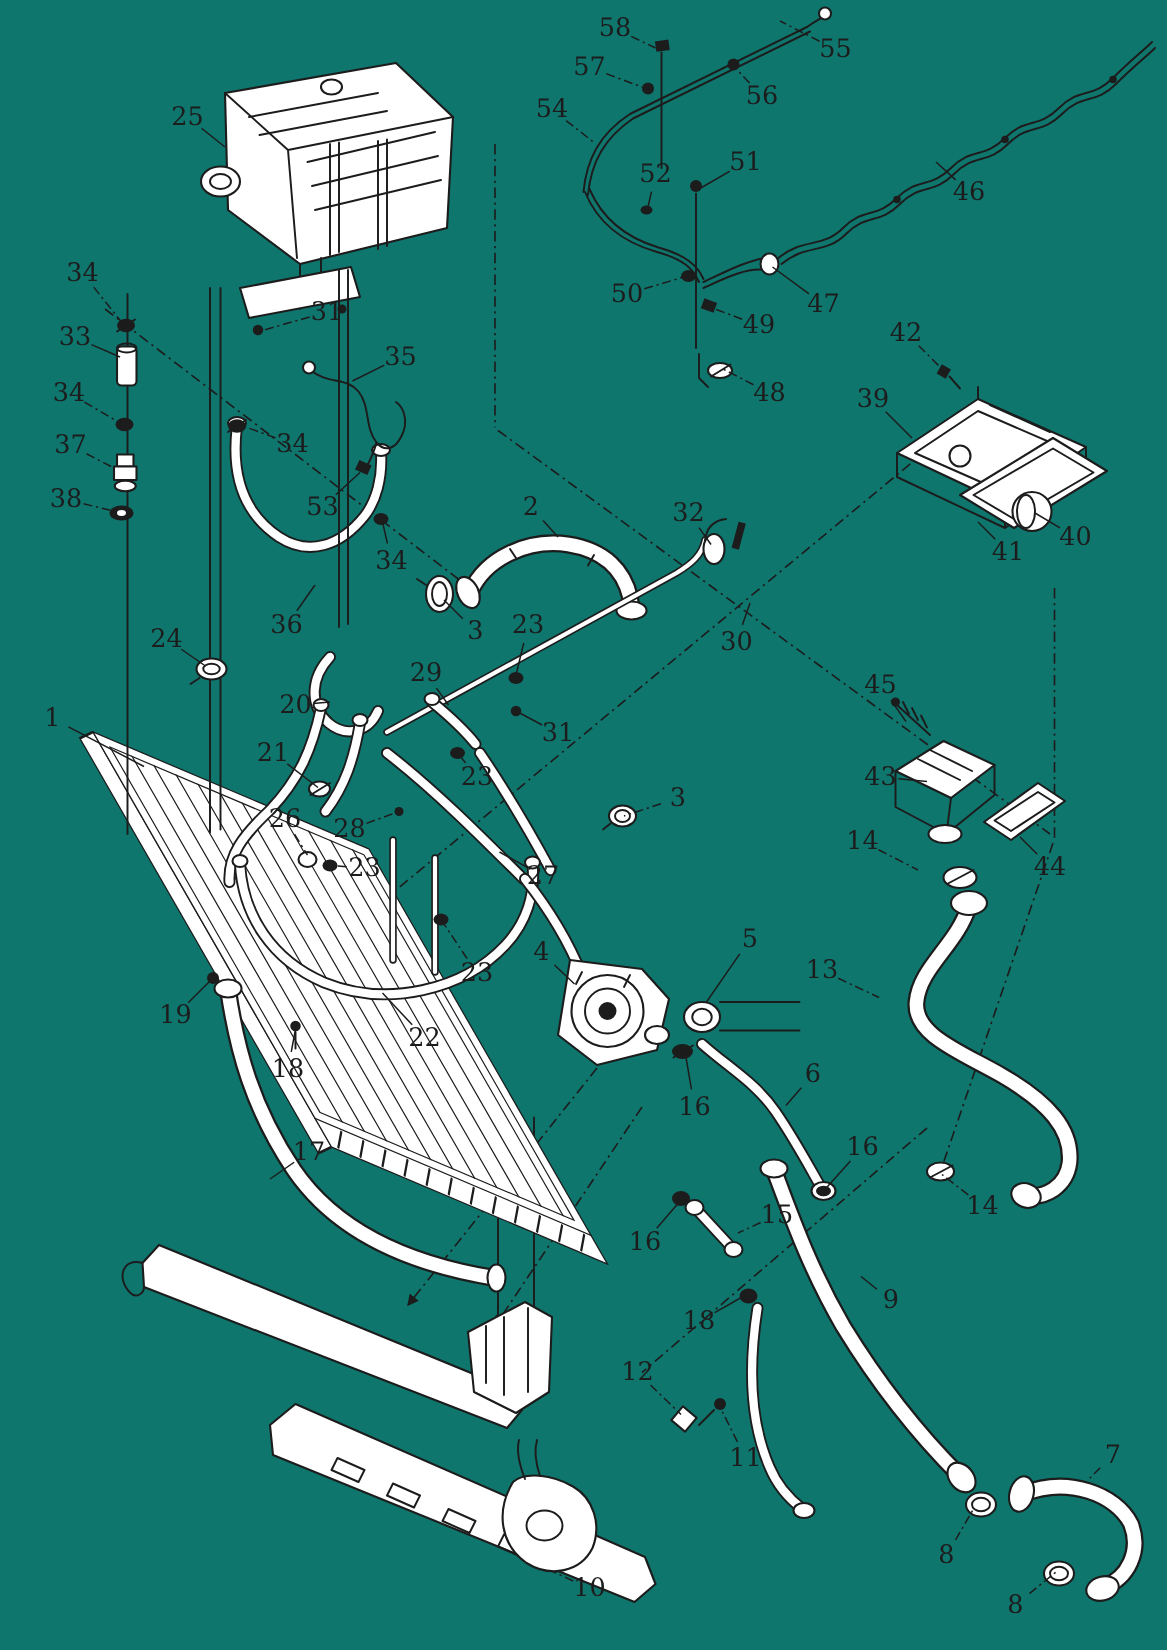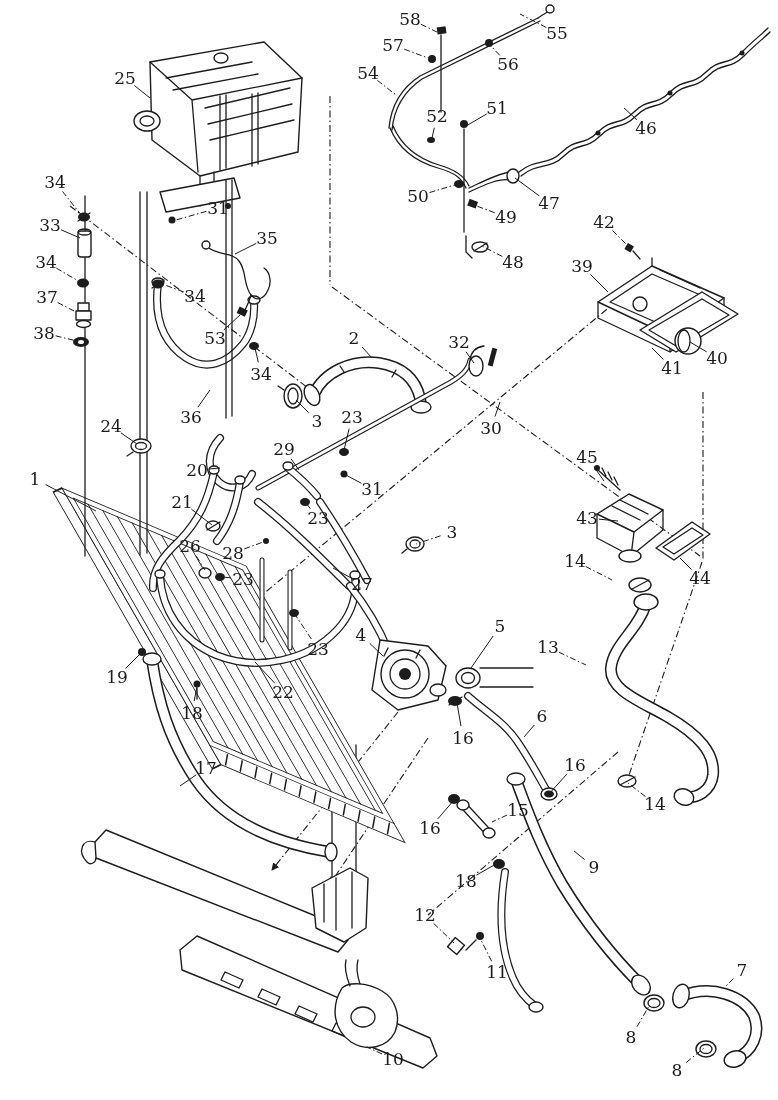--- a/index.html
+++ b/index.html
@@ -17,21 +17,21 @@
   .t3i{ fill:none; stroke:#fff;        stroke-width:2.8; stroke-linecap:round; }
   .dash{ fill:none; stroke:var(--line); stroke-width:1.1; stroke-dasharray:7 3 1.5 3; }
   .leader{ stroke:var(--line); stroke-width:1; fill:none; }
   .dash-leader{ stroke-dasharray:6 2.5 1.5 2.5; }
   .callout{ font-family:"DejaVu Serif", serif; font-size:17px; fill:var(--line);
             text-anchor:middle; dominant-baseline:central; }
 </style>
 </head>
 <body>
 
-<div class="stage" style="background: #ffffff; text-decoration: underline;">
+<div class="stage" style="background: #0f766e; text-decoration: underline;">
 <svg viewBox="0 0 778 1100" xmlns="http://www.w3.org/2000/svg">
   <defs>
     <marker id="arr" viewBox="0 0 8 8" refX="7" refY="4" markerWidth="7" markerHeight="7" orient="auto">
       <path d="M0,0 L8,4 L0,8 Z" fill="#1c1c1c"></path>
     </marker>
   </defs>
 
   <g>
     <path class="dash" d="M330,96 V285"></path>
     <path class="dash" d="M332,287 L700,556"></path>

